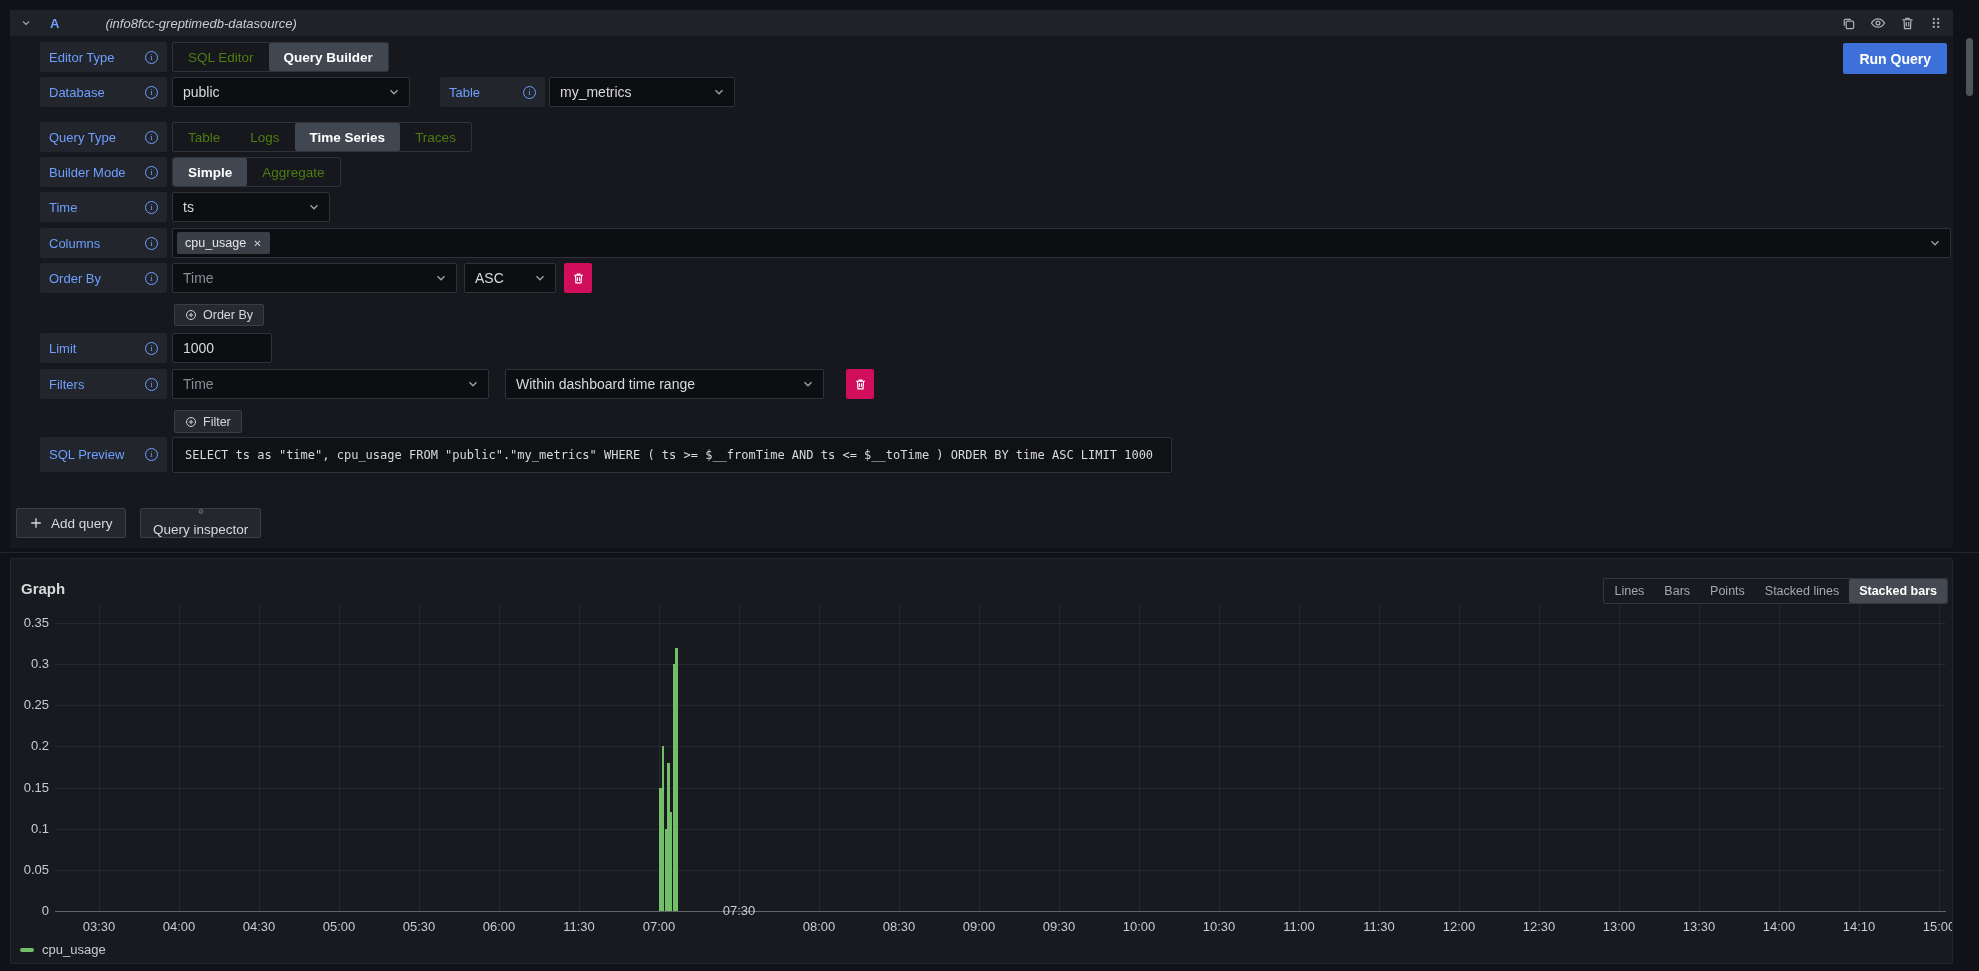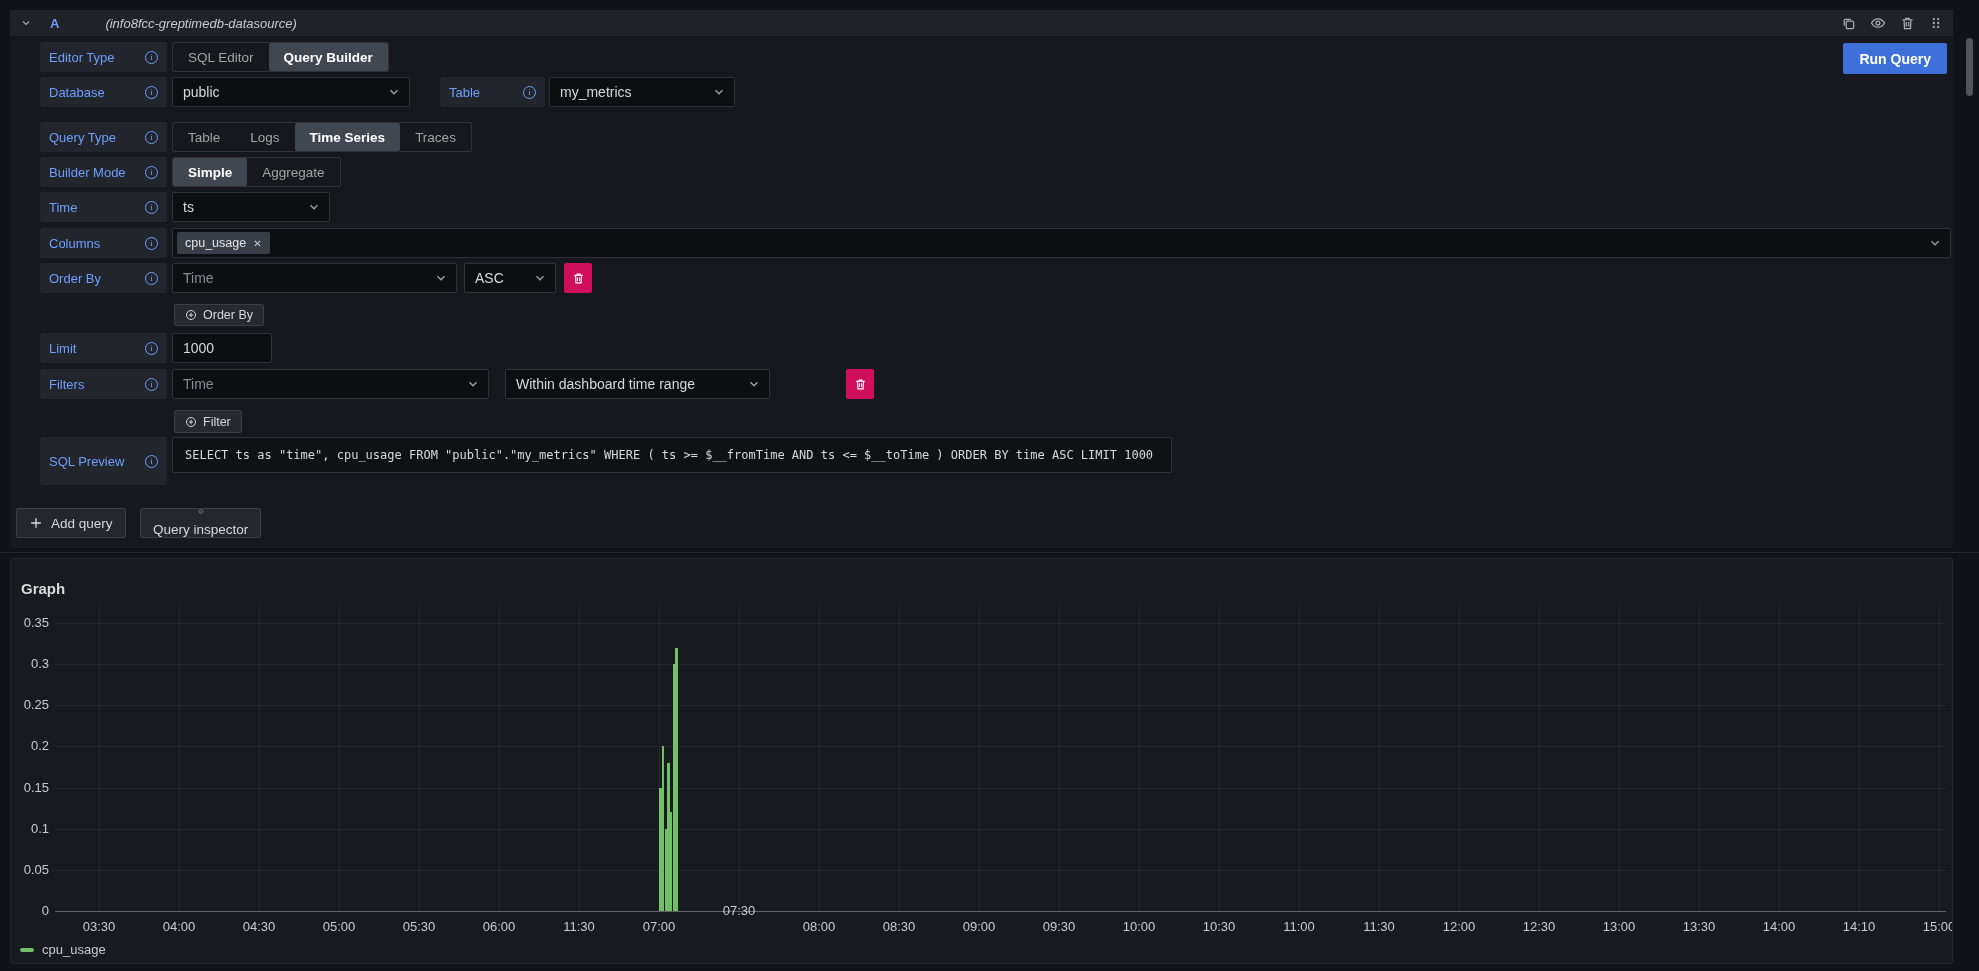--- a/index.html
+++ b/index.html
@@ -23,21 +23,21 @@
   .sel, .inp, .msel { position:absolute; height:30px; background:#0D0E12; border:1px solid #2F3237; border-radius:2px; display:flex; align-items:center; padding:0 10px; font-size:14px; color:#D8D9DA; cursor:pointer; }
   .sel .chev { position:absolute; right:8px; color:#9DA3AB; display:flex; }
   .sel.ph { color:#878D94; }
   .inp { cursor:text; }
   .msel { padding:0 26px 0 4px; }
   .tag { background:#3A3F47; border-radius:2px; height:22px; display:flex; align-items:center; gap:7px; padding:0 8px; color:#E3E5E8; font-size:12.5px; }
   .tag .tx { font-size:10px; color:#C7CCD1; cursor:pointer; }
   .msel .chev { position:absolute; right:8px; color:#9DA3AB; display:flex; }
 
   .seg { position:absolute; height:30px; border:1px solid #2F3237; border-radius:2px; background:#16181D; display:inline-flex; align-items:stretch; padding:0; }
-  .seg .opt { display:flex; align-items:center; padding:0 15px; font-size:13.5px; color:#a3a3a3; cursor:pointer; border-radius:2px; }
+  .seg .opt { display:flex; align-items:center; padding:0 15px; font-size:13.5px; color:#4d7c0f; cursor:pointer; border-radius:2px; }
   .seg .opt.sel-opt { background:#414750; color:#FFFFFF; font-weight:700; }
 
   .del-btn { position:absolute; width:28px; height:30px; background:#D10E5C; border:none; border-radius:2px; display:flex; align-items:center; justify-content:center; color:#fff; cursor:pointer; }
   .add-btn { position:absolute; height:22px; background:#26292F; border:1px solid #3A3E45; border-radius:2px; display:inline-flex; align-items:center; gap:6px; padding:0 10px; color:#D5D8DC; font-size:12.5px; font-weight:500; cursor:pointer; }
   .run-query { position:absolute; right:6px; top:33px; height:31px; padding:0 16px; background:#3D71D9; border:none; border-radius:2px; color:#fff; font-size:14px; font-weight:600; cursor:pointer; font-family:inherit; }
   .sql-box { position:absolute; left:162px; top:0; width:1000px; height:36px; background:#101114; border:1px solid #2F3237; border-radius:2px; display:flex; align-items:center; padding:0 12px; font-family:"DejaVu Sans Mono","Liberation Mono",monospace; font-size:12px; color:#D8D9DA; white-space:nowrap; overflow:hidden; }
   .fbtn { position:absolute; height:30px; background:#24272D; border:1px solid #3A3E45; border-radius:2px; display:inline-flex; align-items:center; gap:8px; padding:0 12px; color:#D8D9DA; font-size:13.5px; font-weight:500; cursor:pointer; }
 
   .divider { position:absolute; left:0; top:552px; width:1979px; height:1px; background:#24262B; }
 
@@ -255,21 +255,21 @@
         <span class="info">i</span>
       </div>
       <div class="sel ph" style="left:162px; width:317px;">
         <span>Time</span>
         <span class="chev">
             <svg width="14" height="14" viewBox="0 0 16 16">
               <path d="M4 6l4 4 4-4" fill="none" stroke="currentColor" stroke-width="1.5"></path>
             </svg>
           </span>
       </div>
-      <div class="sel" style="left:495px; width:265px;">
+      <div class="sel" style="left:495px; width:319px;">
         <span>Within dashboard time range</span>
         <span class="chev">
             <svg width="14" height="14" viewBox="0 0 16 16">
               <path d="M4 6l4 4 4-4" fill="none" stroke="currentColor" stroke-width="1.5"></path>
             </svg>
           </span>
       </div>
       <button class="del-btn" style="left:836px;">
         <svg width="13" height="13" viewBox="0 0 16 16" fill="none" stroke="currentColor" stroke-width="1.4">
             <path d="M2.5 4h11M6.2 4V2.6h3.6V4M4.3 4l.5 9.4h6.4l.5-9.4M6.7 6.5v4.6M9.3 6.5v4.6"></path>
@@ -279,21 +279,21 @@
 
     <button class="add-btn" style="left:164px; top:400px; height:23px;">
       <svg width="12" height="12" viewBox="0 0 16 16" fill="none" stroke="currentColor" stroke-width="1.3">
           <circle cx="8" cy="8" r="6"></circle>
           <path d="M8 5v6M5 8h6"></path>
         </svg>
       <span>Filter</span>
     </button>
 
     <div class="frow" style="top:427px; height:37px;">
-      <div class="flabel" style="height:48px;">
+      <div class="flabel" style="height:35px;">
         <span class="ltxt">SQL Preview</span>
         <span class="info">i</span>
       </div>
       <div class="sql-box">SELECT ts as "time", cpu_usage FROM "public"."my_metrics" WHERE ( ts &gt;= $__fromTime AND ts &lt;= $__toTime ) ORDER BY time ASC LIMIT 1000</div>
     </div>
 
     <button class="fbtn" style="left:6px; top:498px;">
       <svg width="14" height="14" viewBox="0 0 16 16" fill="none" stroke="currentColor" stroke-width="1.5">
           <path d="M8 2.5v11M2.5 8h11"></path>
         </svg>
@@ -305,20 +305,27 @@
           <path d="M8 7.2v4M8 4.8v.4"></path>
         </svg>
       <span>Query inspector</span>
     </button>
   </div>
 
   <div class="divider"></div>
 
   <div class="graph-panel">
     <div class="gtitle">Graph</div>
+    <div class="modes">
+      <span class="mopt">Lines</span>
+      <span class="mopt">Bars</span>
+      <span class="mopt">Points</span>
+      <span class="mopt">Stacked lines</span>
+      <span class="mopt sel-opt">Stacked bars</span>
+    </div>
     <div id="chart-area">
         <div class="gl" style="left:87.5px; top:46px; width:1px; height:306px;"></div>
         <div class="xlab" style="left:60px; top:360px;">03:30</div>
         <div class="gl" style="left:167.5px; top:46px; width:1px; height:306px;"></div>
         <div class="xlab" style="left:140px; top:360px;">04:00</div>
         <div class="gl" style="left:247.5px; top:46px; width:1px; height:306px;"></div>
         <div class="xlab" style="left:220px; top:360px;">04:30</div>
         <div class="gl" style="left:327.5px; top:46px; width:1px; height:306px;"></div>
         <div class="xlab" style="left:300px; top:360px;">05:00</div>
         <div class="gl" style="left:407.5px; top:46px; width:1px; height:306px;"></div>

